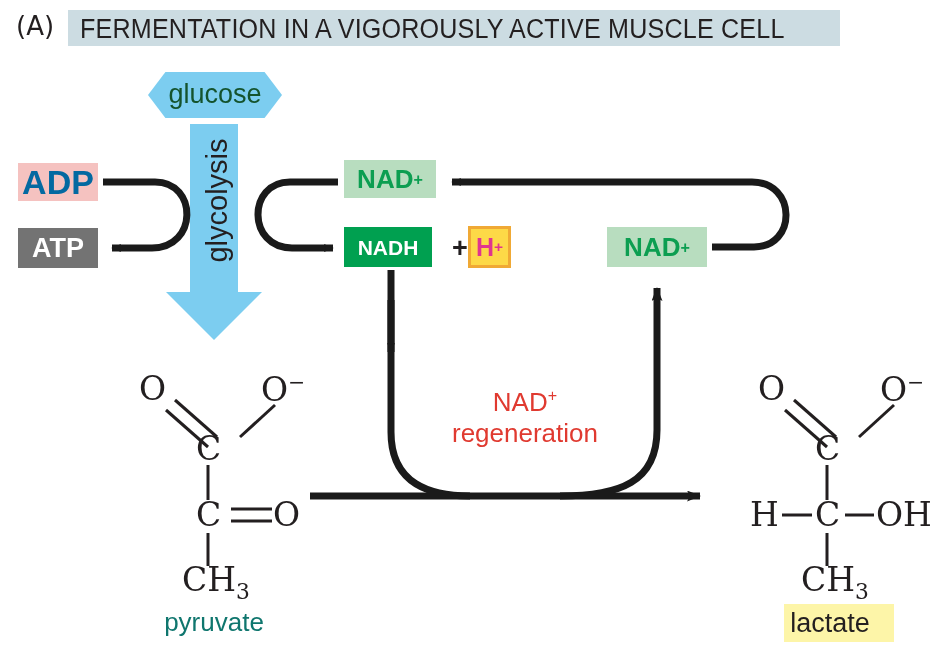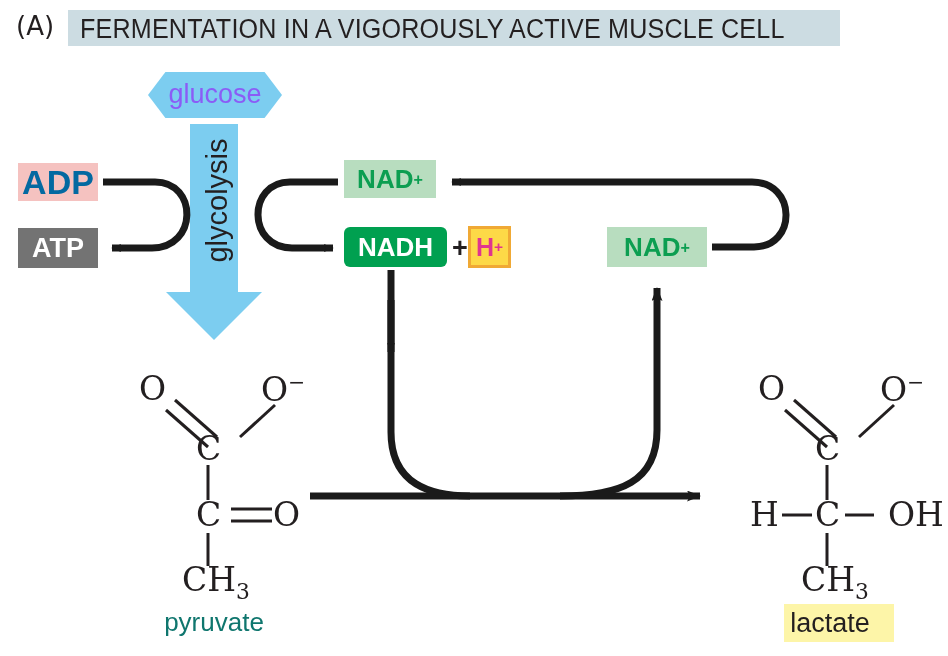--- a/index.html
+++ b/index.html
@@ -52,21 +52,21 @@
     left: 148px; top: 72px;
     width: 134px; height: 46px;
     background: #7ccdf0;
     clip-path: polygon(0% 50%, 13% 0%, 87% 0%, 100% 50%, 87% 100%, 13% 100%);
   }
   #glucose-label {
     left: 148px; top: 79px;
     width: 134px;
     text-align: center;
     font-size: 27px;
-    color: #8b5cf6;
+    color: #14532d;
     font-family: "Liberation Sans", sans-serif;
   }
   #glycolysis-label {
     left: 127px; top: 184px;
     width: 180px;
     text-align: center;
     font-size: 29px;
     color: #231f20;
     transform: rotate(-90deg);
     font-family: "Liberation Sans", sans-serif;
@@ -99,25 +99,24 @@
   }
   #nadplus-box-left {
     left: 344px; top: 160px;
     width: 92px; height: 38px;
     background: #b8ddbf;
     color: #0c9e51;
     font-size: 26px;
   }
   #nadh-box {
     left: 344px; top: 227px;
-    width: 103px; height: 40px;
+    width: 88px; height: 40px;
     background: #00a050;
     color: #ffffff;
-    font-size: 26px;
-    border-radius: 6px;
+    font-size: 21px;
   }
   #plus-sign {
     left: 452px; top: 233px;
     font-size: 27px;
     color: #231f20;
     font-family: "Liberation Sans", sans-serif;
     font-weight: bold;
   }
   #hplus-box {
     left: 468px; top: 226px;
@@ -288,20 +287,24 @@
 
       <line x1="845" y1="515" x2="874" y2="515" stroke="#231f20" stroke-width="3"></line>
 
       <line x1="827" y1="533" x2="827" y2="566" stroke="#231f20" stroke-width="3"></line>
     </svg>
     <span class="atom" style="left:758px; top:372px;">O</span>
     <span class="atom" style="left:880px; top:372px;"><span>O</span><sup>−</sup></span>
     <span class="atom" style="left:815px; top:432px;">C</span>
     <span class="atom" style="left:750px; top:498px;">H</span>
     <span class="atom" style="left:815px; top:498px;">C</span>
-    <span class="atom" style="left:876px; top:498px;margin-left:12px;">OH</span>
+    <span class="atom" style="left:876px; top:498px;">OH</span>
     <span class="atom" style="left:801px; top:563px;"><span>CH</span><sub>3</sub></span>
     <div class="abs" id="lactate-highlight"></div>
     <div class="abs" id="lactate-name">lactate</div>
   </div>
 
+  <div class="abs" id="regen-caption">
+    <span><span>NAD</span><sup>+</sup></span><br>
+    <span>regeneration</span>
+  </div>
 
 </div>
 
 </body></html>

